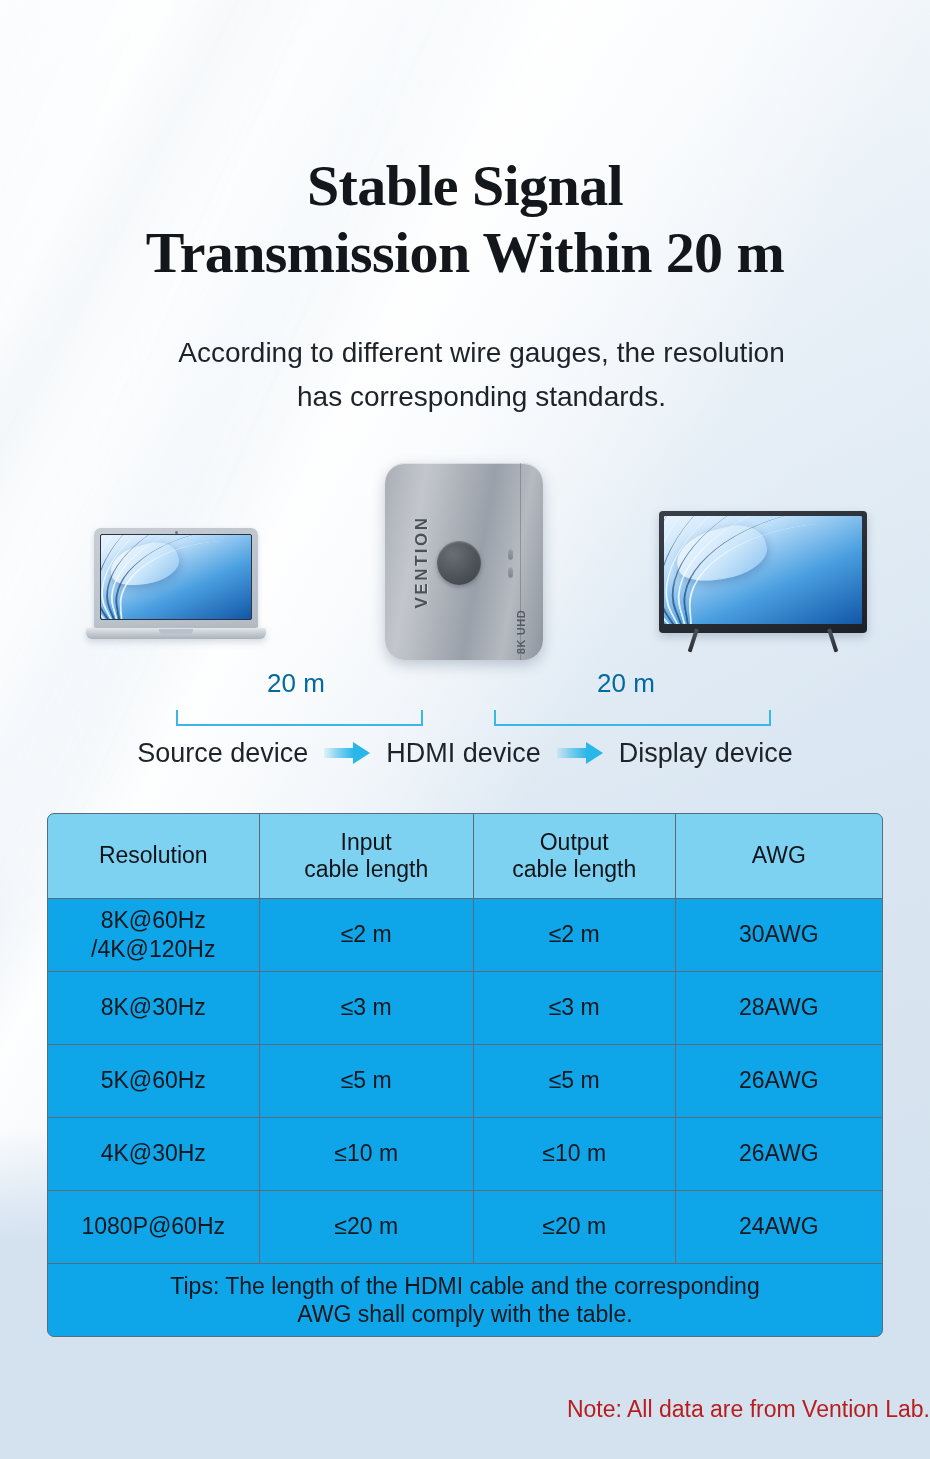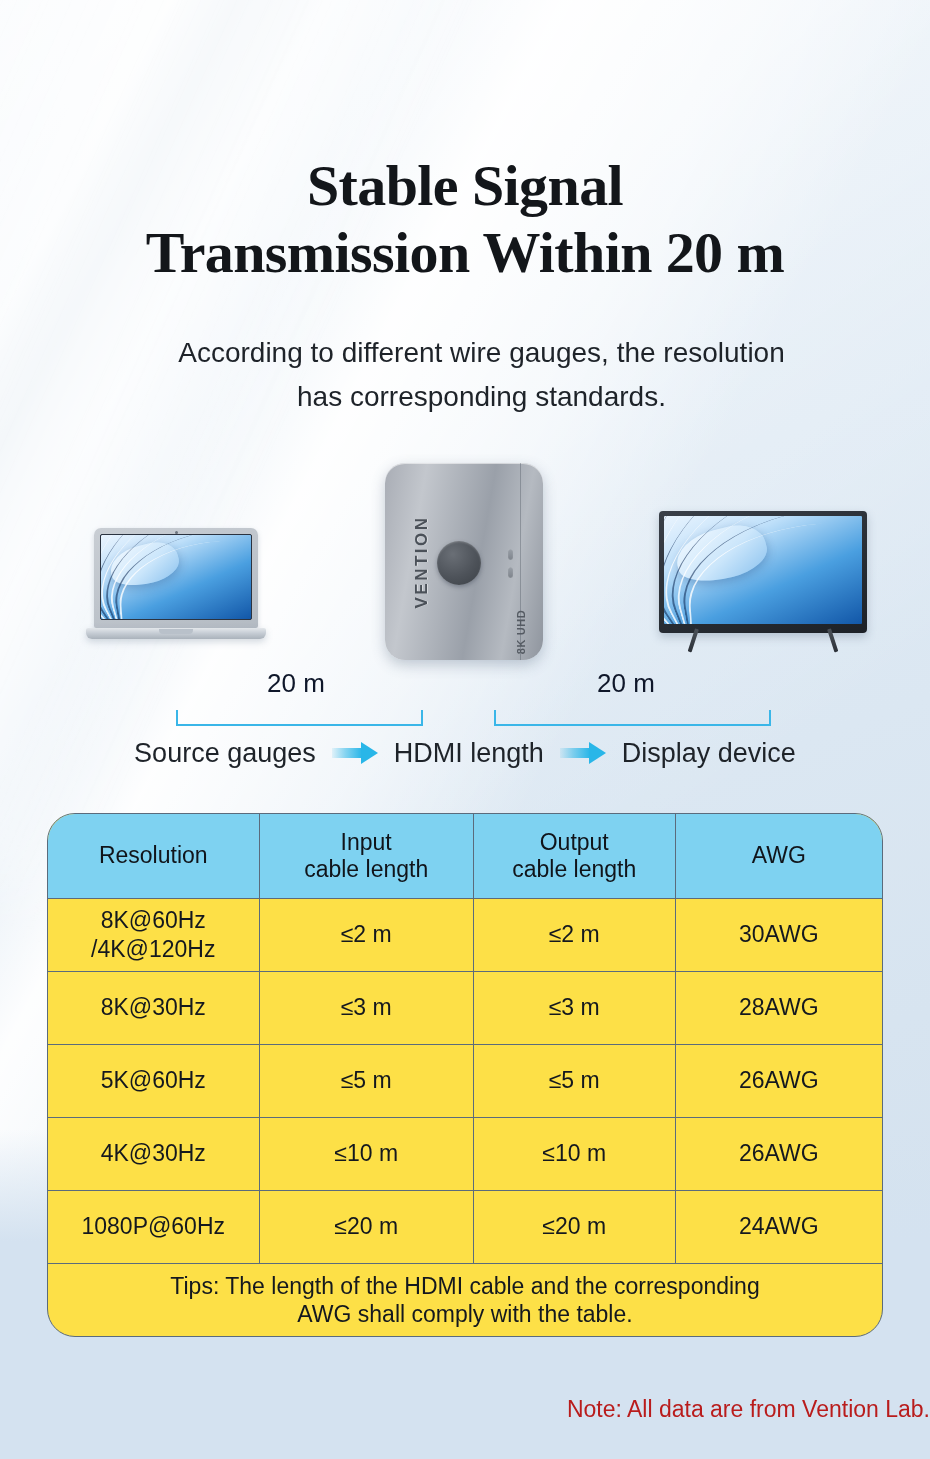--- a/index.html
+++ b/index.html
@@ -202,21 +202,21 @@
     background: linear-gradient(180deg,#4a5058,#2c3138);
     border-radius: 1px;
   }
   #tv-leg-left  { left: 36px;  transform: rotate(18deg); transform-origin: top center; }
   #tv-leg-right { right: 36px; transform: rotate(-18deg); transform-origin: top center; }
 
   
   #measure { position: absolute; left: 0; top: 668px; width: 930px; height: 110px; }
   .measure-label {
     position: absolute; top: 0; width: 260px;
-    text-align: center; font-size: 26px; color: #0f172a;
+    text-align: center; font-size: 26px; color: #0369a1;
   }
   #measure-label-left  { left: 166px; }
   #measure-label-right { left: 496px; }
   .bracket {
     position: absolute; top: 42px; height: 16px;
     border: 2px solid #3ab6e8;
     border-top: none;
     box-sizing: border-box;
   }
   #bracket-left  { left: 176px; width: 247px; }
@@ -240,22 +240,22 @@
     border-top: 11px solid transparent;
     border-bottom: 11px solid transparent;
     border-left: 17px solid #29b6e8;
   }
 
   
   #spec-card {
     position: absolute; left: 47px; top: 813px;
     width: 836px;
     border: 1.5px solid #5b6b7c;
-    border-radius: 28px;
-    background: #fde047;
+    border-radius: 7px;
+    background: #0ea5e9;
     overflow: hidden;
     box-sizing: border-box;
   }
   table#spec-table {
     width: 100%;
     border-collapse: collapse;
     table-layout: fixed;
   }
   #spec-table col.c-res { width: 25.3%; }
   #spec-table col.c-in  { width: 25.7%; }
@@ -391,26 +391,26 @@
   </div>
 
   <div id="measure">
     <div class="measure-label" id="measure-label-left">20 m</div>
     <div class="measure-label" id="measure-label-right">20 m</div>
     <div class="bracket" id="bracket-left"></div>
     <div class="bracket" id="bracket-right"></div>
   </div>
 
   <div id="flow-row">
-    <span class="flow-label">Source gauges</span>
+    <span class="flow-label">Source device</span>
     <span class="flow-arrow">
       <span class="shaft"></span>
         <span class="head"></span>
     </span>
-    <span class="flow-label">HDMI length</span>
+    <span class="flow-label">HDMI device</span>
     <span class="flow-arrow">
       <span class="shaft"></span>
         <span class="head"></span>
     </span>
     <span class="flow-label">Display device</span>
   </div>
 
   <div id="spec-card">
     <table id="spec-table">
       <colgroup>

